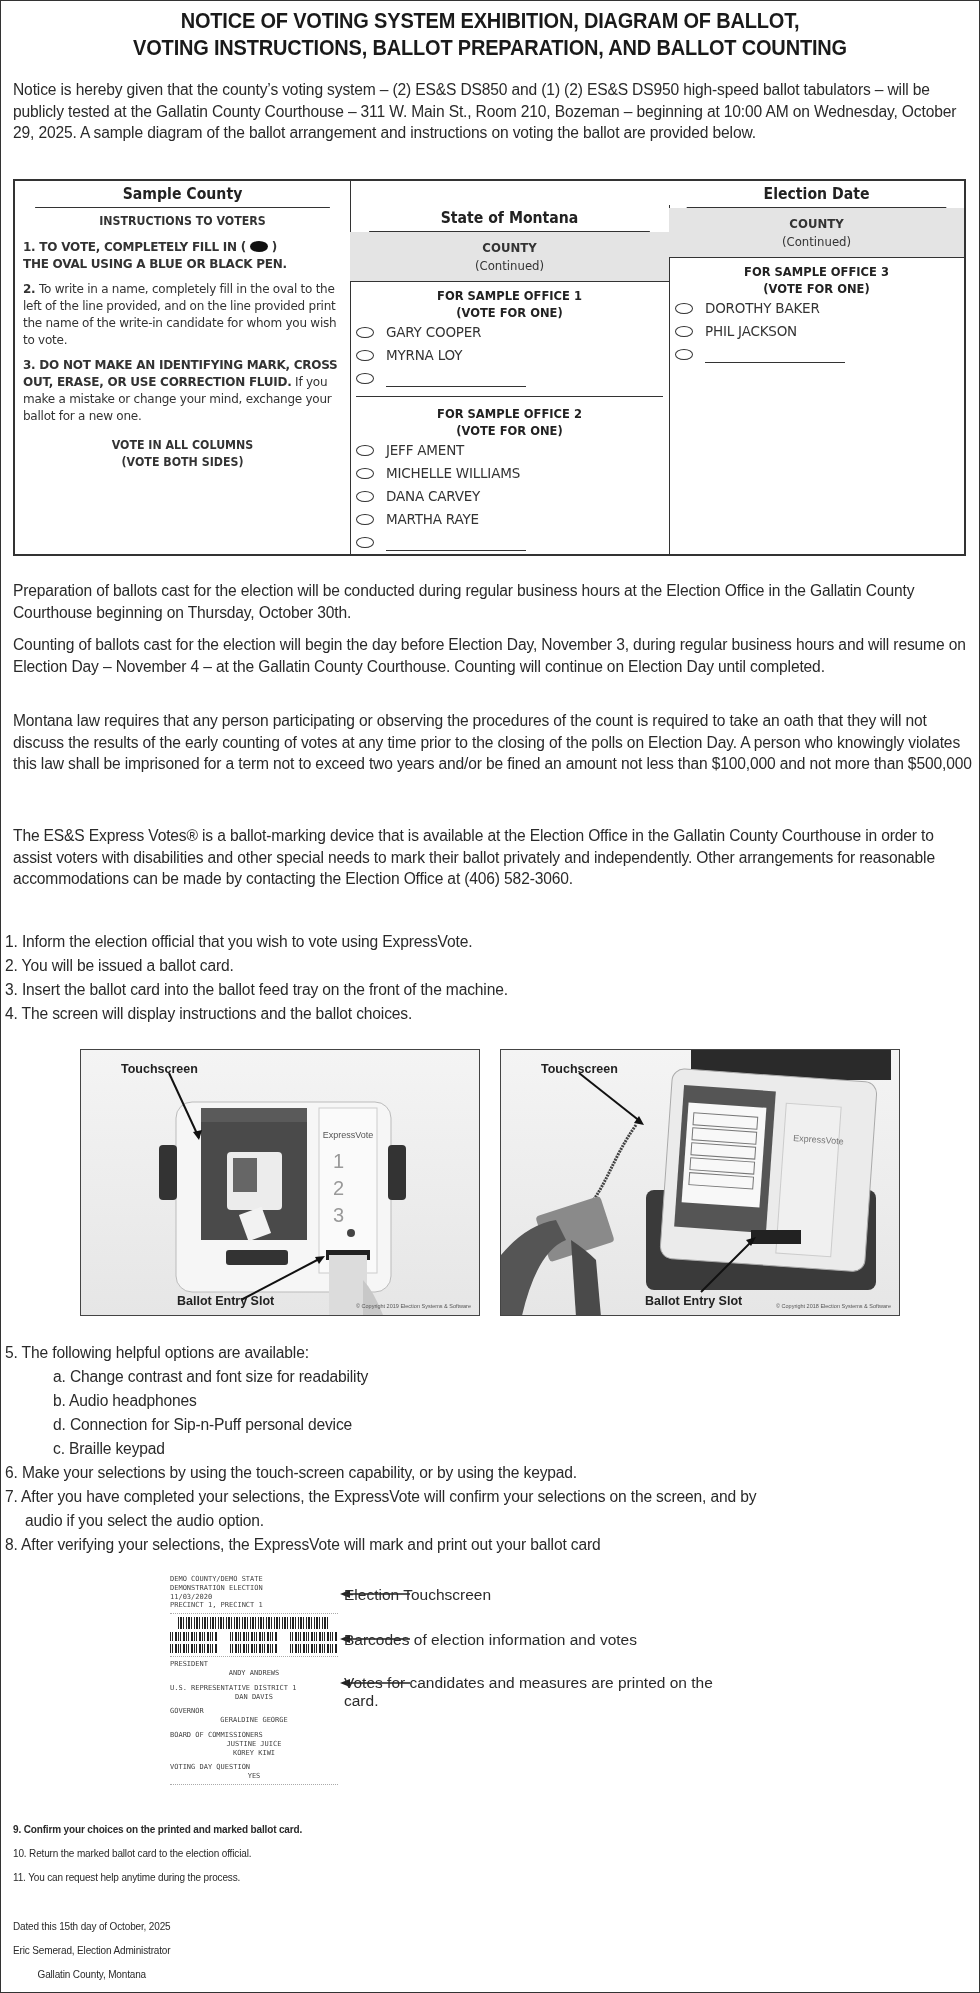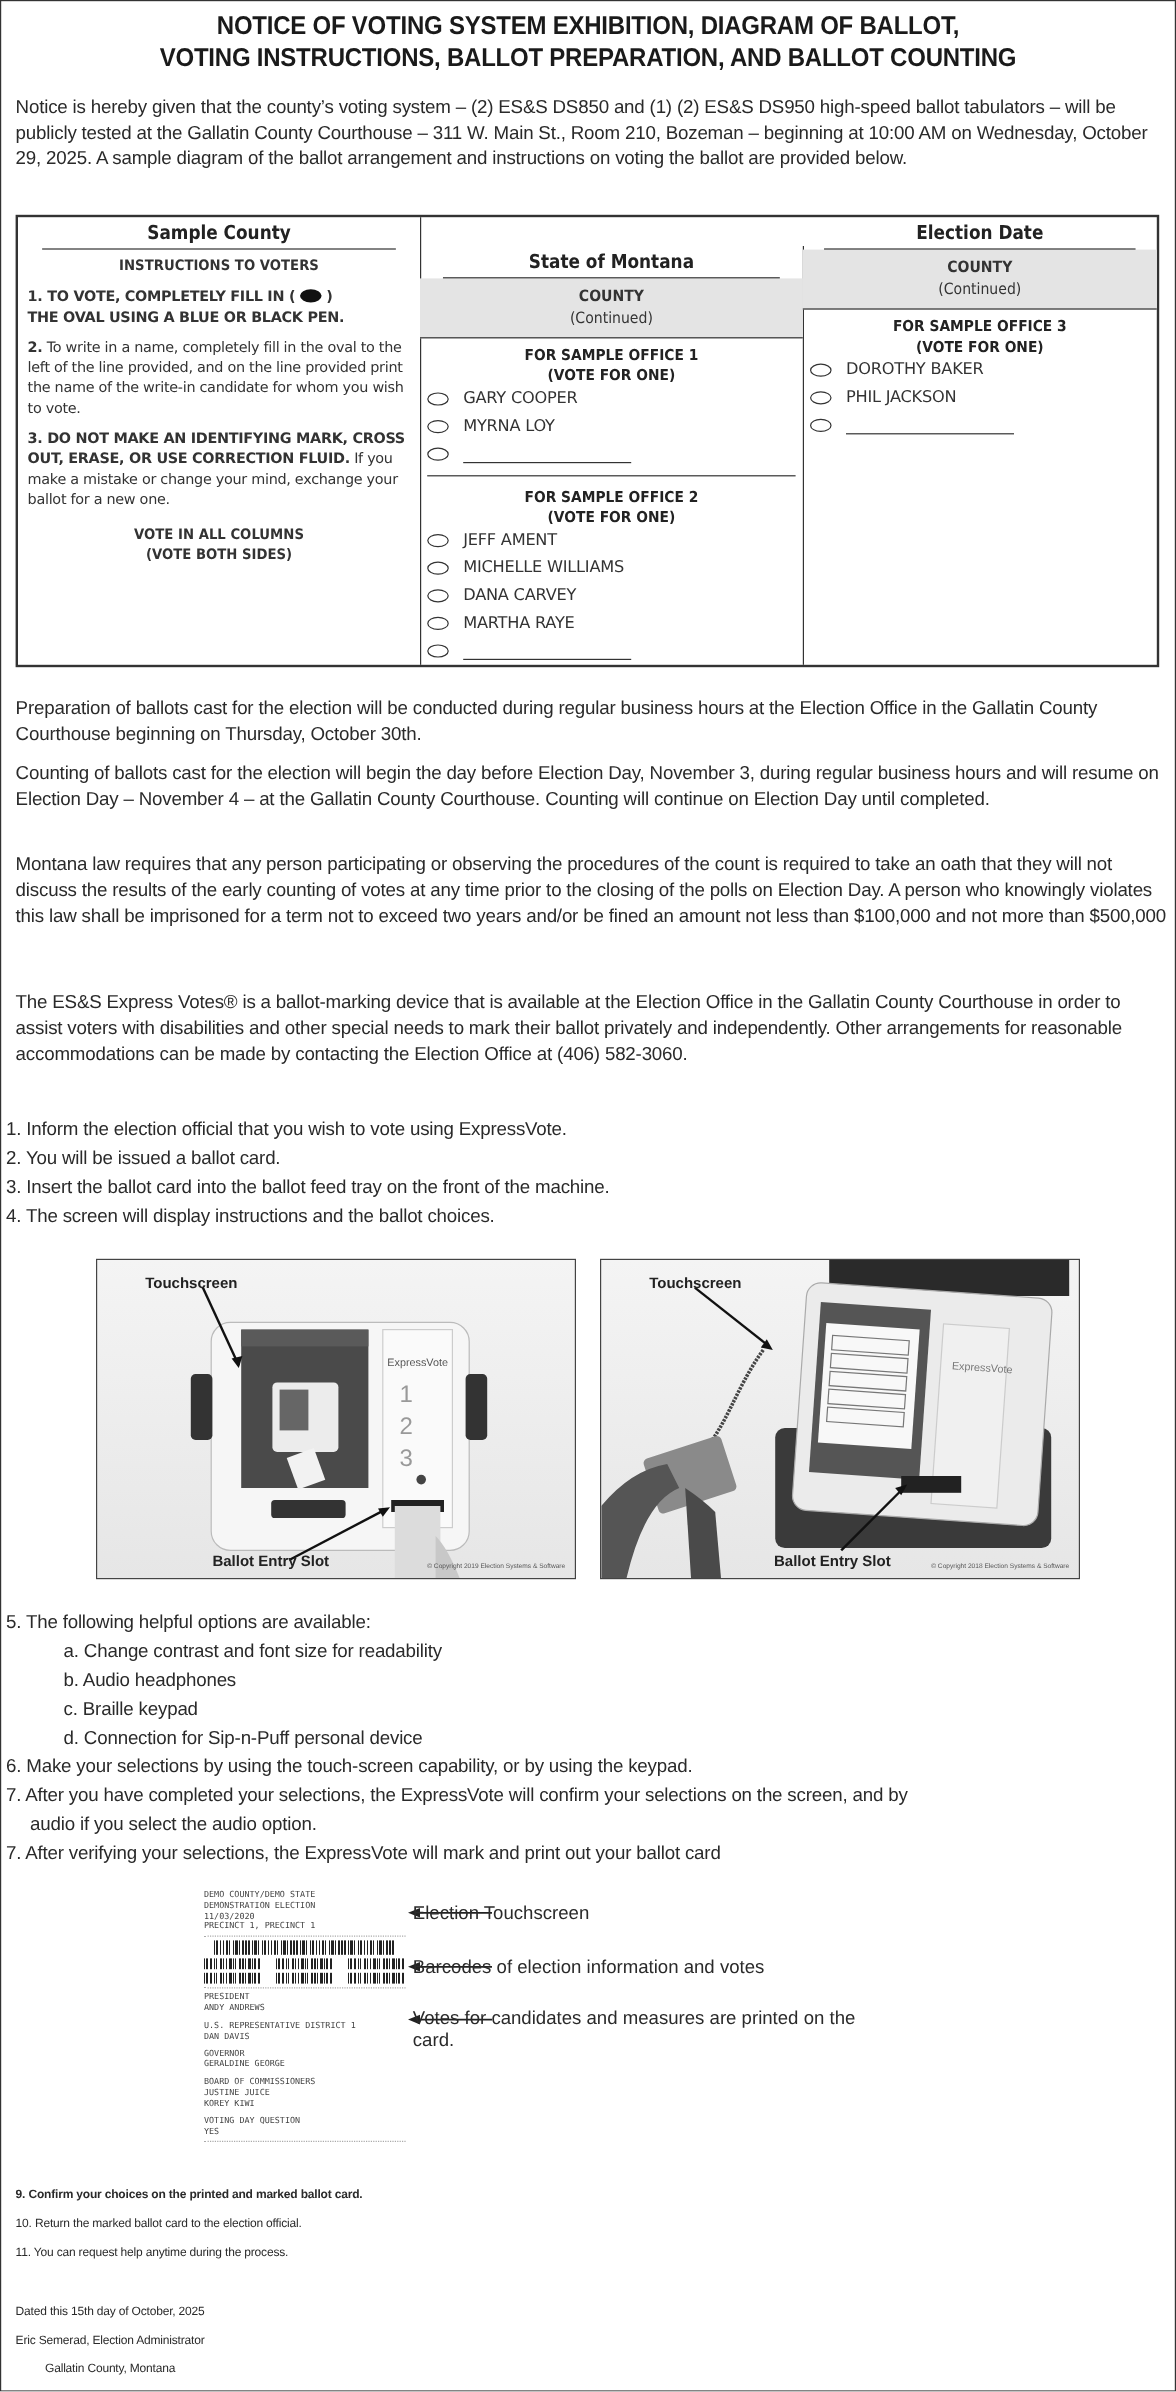--- a/index.html
+++ b/index.html
@@ -30,21 +30,21 @@
   .sep { margin:6px 6px 0 6px; border-top:1.5px solid #333; }
   .steps { position:absolute; left:5px; font-size:15.6px; line-height:24px; color:#2a2a2a; letter-spacing:-0.15px; }
   .steps div { white-space:nowrap; }
   .indent { padding-left:48px; }
   .cont { padding-left:20px; }
   .photo { position:absolute; top:1049px; width:400px; height:267px; border:1.5px solid #444; box-sizing:border-box; background:linear-gradient(180deg,#f4f4f4,#e6e6e6); overflow:hidden; }
   .photo .lbl { position:absolute; font-size:12.5px; font-weight:bold; color:#222; }
   .photo .copy { position:absolute; right:8px; bottom:6px; font-size:5.5px; color:#555; }
   .card { position:absolute; left:170px; top:1575px; width:168px; height:232px; font-family:"DejaVu Sans Mono", monospace; font-size:7px; line-height:8.8px; color:#444; }
   .card .dots { border-top:1px dotted #aaa; margin:3px 0; }
-  .card .r { text-align:left; }
+  .card .r { text-align:center; }
   .bar { height:12px; margin:2px 8px; background:repeating-linear-gradient(90deg,#222 0 1px,#fff 1px 2px,#222 2px 4px,#fff 4px 5px,#222 5px 6px,#fff 6px 8px); }
   .bars3 { display:flex; justify-content:space-between; margin:3px 0; }
   .bars3 span { width:48px; height:9px; background:repeating-linear-gradient(90deg,#222 0 1px,#fff 1px 2px,#222 2px 3px,#fff 3px 5px,#222 5px 7px,#fff 7px 8px); }
   .callout { position:absolute; left:344px; font-size:15.5px; line-height:18px; color:#2a2a2a; }
   .arrow { position:absolute; left:340px; width:70px; height:10px; }
   .end { position:absolute; left:13px; font-size:10px; line-height:24px; color:#2a2a2a; letter-spacing:-0.15px; }
 </style>
 </head>
 <body>
 
@@ -208,26 +208,26 @@
   </svg>
   <div class="lbl" style="left:40px;top:12px;">Touchscreen</div>
   <div class="lbl" style="left:144px;top:244px;">Ballot Entry Slot</div>
   <div class="copy">© Copyright 2018 Election Systems &amp; Software</div>
 </div>
 
 <div class="steps" style="top:1341px;">
   <div>5. The following helpful options are available:</div>
   <div class="indent">a. Change contrast and font size for readability</div>
   <div class="indent">b. Audio headphones</div>
+  <div class="indent">d. Connection for Sip-n-Puff personal device</div>
   <div class="indent">c. Braille keypad</div>
-  <div class="indent">d. Connection for Sip-n-Puff personal device</div>
   <div>6. Make your selections by using the touch-screen capability, or by using the keypad.</div>
   <div>7. After you have completed your selections, the ExpressVote will confirm your selections on the screen, and by</div>
   <div class="cont">audio if you select the audio option.</div>
-  <div>7. After verifying your selections, the ExpressVote will mark and print out your ballot card</div>
+  <div>8. After verifying your selections, the ExpressVote will mark and print out your ballot card</div>
 </div>
 
 <div class="card">
   <div>
     <div>DEMO COUNTY/DEMO STATE</div>
     <div>DEMONSTRATION ELECTION</div>
     <div>11/03/2020</div>
     <div>PRECINCT 1, PRECINCT 1</div>
   </div>
   <div class="dots"></div>

